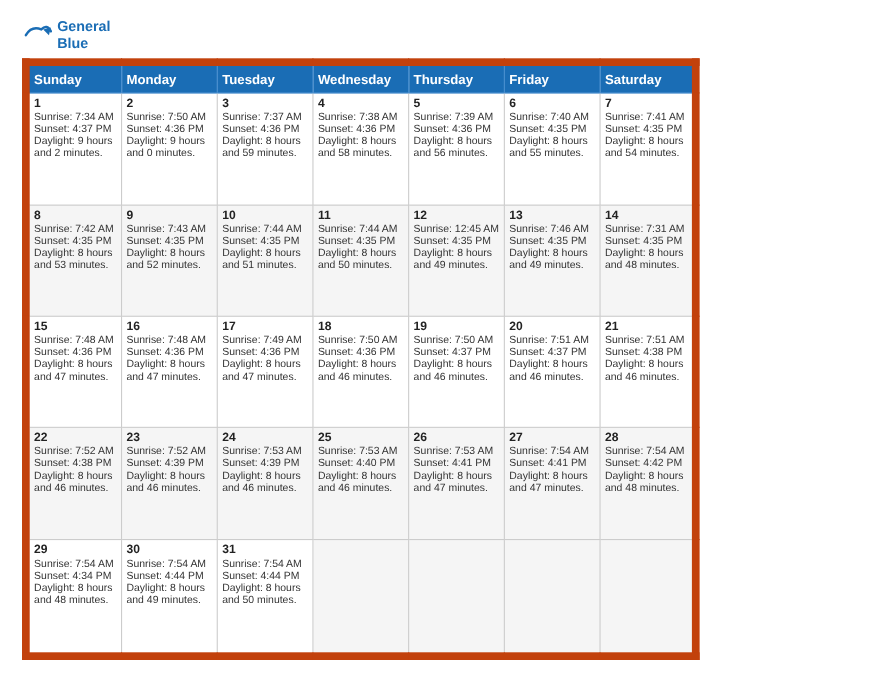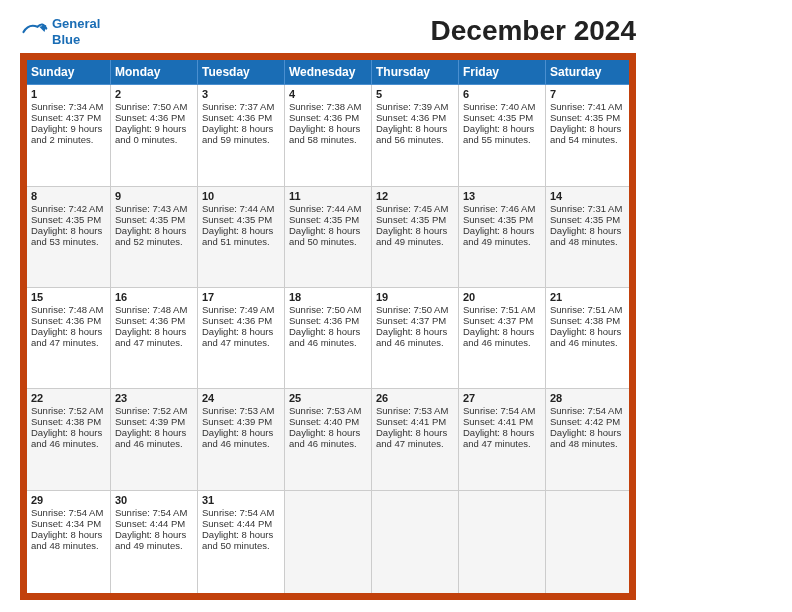--- a/index.html
+++ b/index.html
@@ -100,21 +100,20 @@
         <rect width="32" height="32" fill="none"></rect>
         <path d="M4 16 Q10 6 20 10 Q26 4 30 12" stroke="#1a6db5" stroke-width="2.5" fill="none" stroke-linecap="round"></path>
         <path d="M22 10 L30 8 L28 16" fill="#1a6db5"></path>
       </svg>
       <div class="logo-text">
         <div><span>General</span></div>
         <div><span>Blue</span></div>
       </div>
     </div>
     <div class="title-block">
-      <div class="main-title">December 2024</div>
     </div>
   </div>
 
   <table class="calendar">
     <thead>
       <tr>
         <th>Sunday</th>
         <th>Monday</th>
         <th>Tuesday</th>
         <th>Wednesday</th>
@@ -131,21 +130,21 @@
           <td><span class="day-num">4</span><span>Sunrise: 7:38 AM</span><br><span>Sunset: 4:36 PM</span><br><span>Daylight: 8 hours and 58 minutes.</span></td>
           <td><span class="day-num">5</span><span>Sunrise: 7:39 AM</span><br><span>Sunset: 4:36 PM</span><br><span>Daylight: 8 hours and 56 minutes.</span></td>
           <td><span class="day-num">6</span><span>Sunrise: 7:40 AM</span><br><span>Sunset: 4:35 PM</span><br><span>Daylight: 8 hours and 55 minutes.</span></td>
           <td><span class="day-num">7</span><span>Sunrise: 7:41 AM</span><br><span>Sunset: 4:35 PM</span><br><span>Daylight: 8 hours and 54 minutes.</span></td>
         </tr>
         <tr>
           <td><span class="day-num">8</span><span>Sunrise: 7:42 AM</span><br><span>Sunset: 4:35 PM</span><br><span>Daylight: 8 hours and 53 minutes.</span></td>
           <td><span class="day-num">9</span><span>Sunrise: 7:43 AM</span><br><span>Sunset: 4:35 PM</span><br><span>Daylight: 8 hours and 52 minutes.</span></td>
           <td><span class="day-num">10</span><span>Sunrise: 7:44 AM</span><br><span>Sunset: 4:35 PM</span><br><span>Daylight: 8 hours and 51 minutes.</span></td>
           <td><span class="day-num">11</span><span>Sunrise: 7:44 AM</span><br><span>Sunset: 4:35 PM</span><br><span>Daylight: 8 hours and 50 minutes.</span></td>
-          <td><span class="day-num">12</span><span>Sunrise: 7:45 AM</span><br><span>Sunset: 4:35 PM</span><br><span>Daylight: 8 hours and 49 minutes.</span></td>
+          <td><span class="day-num">12</span><span>Sunrise: 12:45 AM</span><br><span>Sunset: 4:35 PM</span><br><span>Daylight: 8 hours and 49 minutes.</span></td>
           <td><span class="day-num">13</span><span>Sunrise: 7:46 AM</span><br><span>Sunset: 4:35 PM</span><br><span>Daylight: 8 hours and 49 minutes.</span></td>
           <td><span class="day-num">14</span><span>Sunrise: 7:31 AM</span><br><span>Sunset: 4:35 PM</span><br><span>Daylight: 8 hours and 48 minutes.</span></td>
         </tr>
         <tr>
           <td><span class="day-num">15</span><span>Sunrise: 7:48 AM</span><br><span>Sunset: 4:36 PM</span><br><span>Daylight: 8 hours and 47 minutes.</span></td>
           <td><span class="day-num">16</span><span>Sunrise: 7:48 AM</span><br><span>Sunset: 4:36 PM</span><br><span>Daylight: 8 hours and 47 minutes.</span></td>
           <td><span class="day-num">17</span><span>Sunrise: 7:49 AM</span><br><span>Sunset: 4:36 PM</span><br><span>Daylight: 8 hours and 47 minutes.</span></td>
           <td><span class="day-num">18</span><span>Sunrise: 7:50 AM</span><br><span>Sunset: 4:36 PM</span><br><span>Daylight: 8 hours and 46 minutes.</span></td>
           <td><span class="day-num">19</span><span>Sunrise: 7:50 AM</span><br><span>Sunset: 4:37 PM</span><br><span>Daylight: 8 hours and 46 minutes.</span></td>
           <td><span class="day-num">20</span><span>Sunrise: 7:51 AM</span><br><span>Sunset: 4:37 PM</span><br><span>Daylight: 8 hours and 46 minutes.</span></td>

